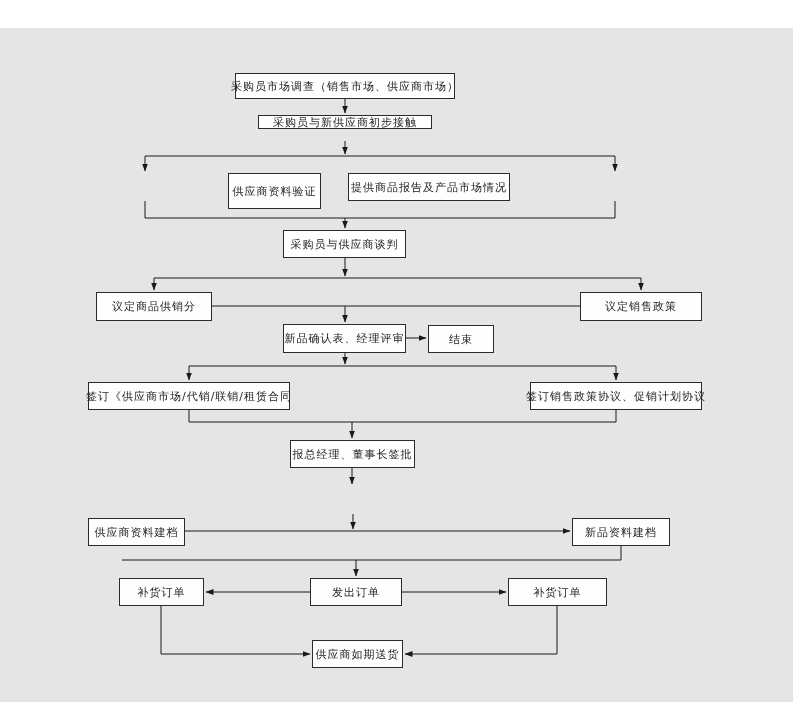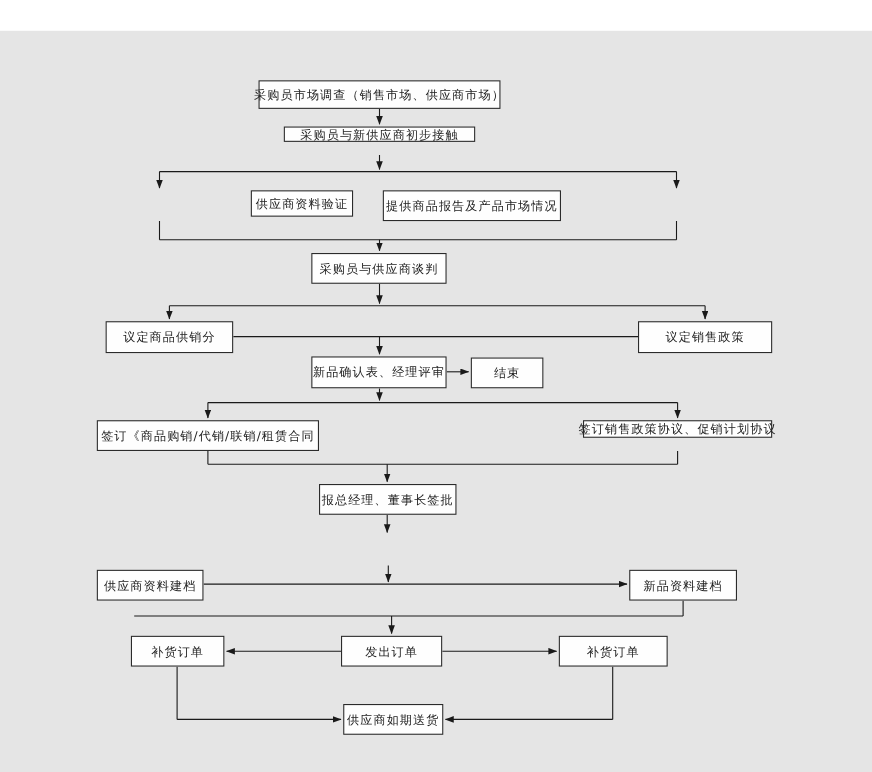--- a/index.html
+++ b/index.html
@@ -60,38 +60,38 @@
     <path d="M402,564 L506,564" marker-end="url(#ah)"></path>
     <path d="M161,626 L310,626" marker-end="url(#ah)"></path>
     <path d="M557,626 L405,626" marker-end="url(#ah)"></path>
   </svg>
 
   <div class="node" style="left:235px;top:45px;width:220px;height:26px">采购员市场调查（销售市场、供应商市场）</div>
 
   <div class="node" style="left:258px;top:87px;width:174px;height:14px">采购员与新供应商初步接触</div>
 
 
-  <div class="node" style="left:228px;top:145px;width:93px;height:24px">供应商资料验证</div>
+  <div class="node" style="left:228px;top:145px;width:93px;height:36px">供应商资料验证</div>
 
   <div class="node" style="left:348px;top:145px;width:162px;height:28px">提供商品报告及产品市场情况</div>
 
 
   <div class="node" style="left:283px;top:202px;width:123px;height:28px">采购员与供应商谈判</div>
 
   <div class="node" style="left:96px;top:264px;width:116px;height:29px">议定商品供销分</div>
 
   <div class="node" style="left:580px;top:264px;width:122px;height:29px">议定销售政策</div>
 
   <div class="node" style="left:283px;top:296px;width:123px;height:29px">新品确认表、经理评审</div>
 
   <div class="node" style="left:428px;top:297px;width:66px;height:28px">结束</div>
 
-  <div class="node" style="left:88px;top:354px;width:202px;height:28px">签订《商品购销/代销/联销/租赁合同</div>
+  <div class="node" style="left:88px;top:354px;width:202px;height:28px">签订《供应商市场/代销/联销/租赁合同</div>
 
-  <div class="node" style="left:530px;top:354px;width:172px;height:16px">签订销售政策协议、促销计划协议</div>
+  <div class="node" style="left:530px;top:354px;width:172px;height:28px">签订销售政策协议、促销计划协议</div>
 
   <div class="node" style="left:290px;top:412px;width:125px;height:28px">报总经理、董事长签批</div>
 
 
   <div class="node" style="left:88px;top:490px;width:97px;height:28px">供应商资料建档</div>
 
   <div class="node" style="left:572px;top:490px;width:98px;height:28px">新品资料建档</div>
 
   <div class="node" style="left:119px;top:550px;width:85px;height:28px">补货订单</div>
 

